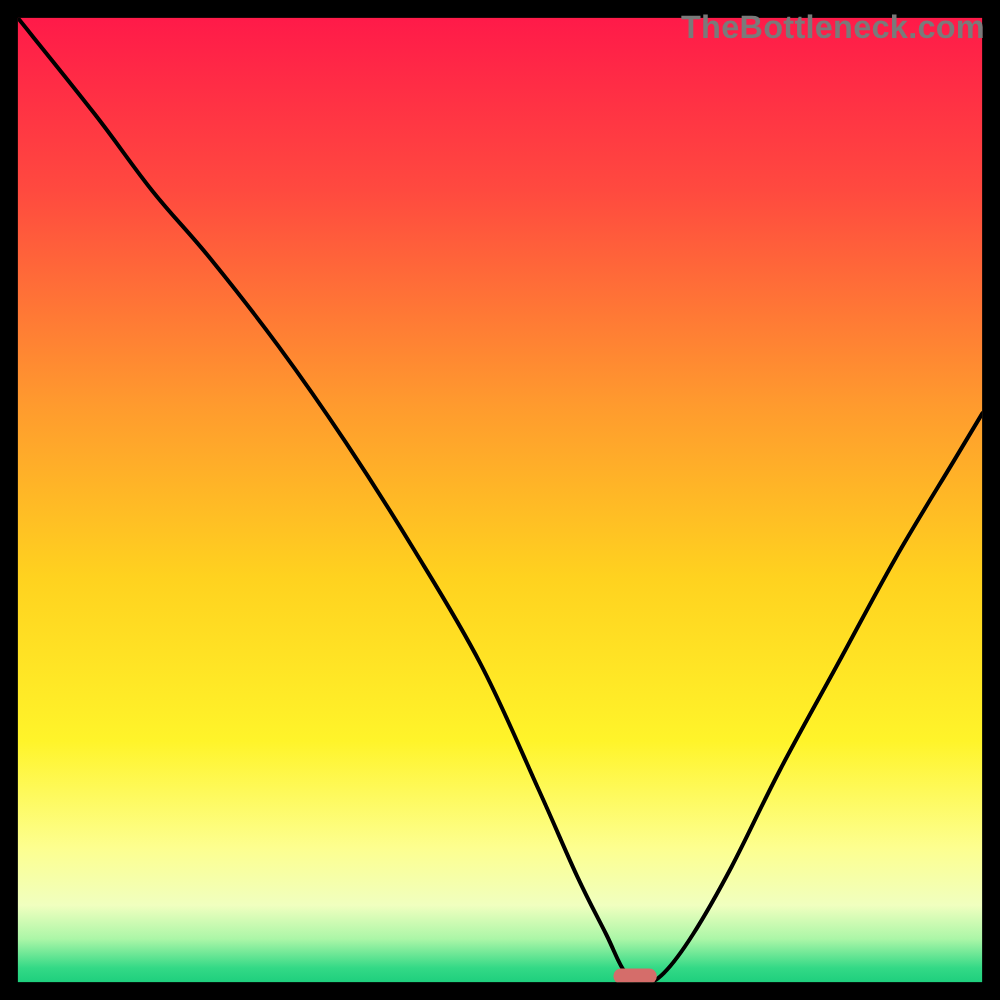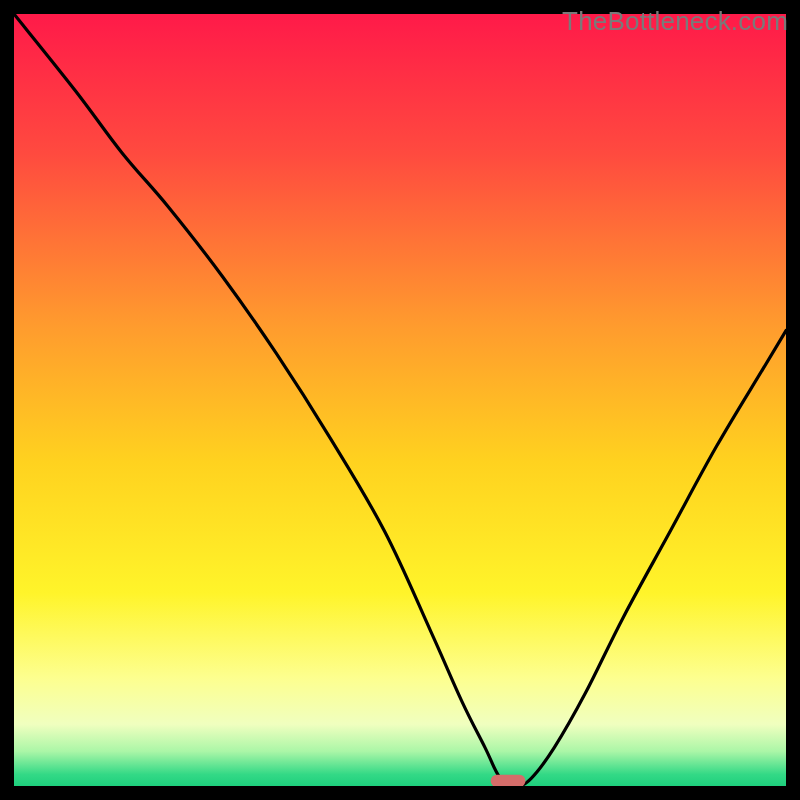--- a/index.html
+++ b/index.html
@@ -16,21 +16,21 @@
     width: 800px;
     height: 800px;
     background: #000;
   }
   .watermark {
     position: absolute;
     top: 6px;
     right: 12px;
     color: #7a7a7a;
     font-size: 26px;
-    font-weight: 400;
+    font-weight: 700;
     letter-spacing: 0.2px;
     z-index: 10;
   }
   .plot {
     position: absolute;
     left: 14px;
     top: 14px;
     width: 772px;
     height: 772px;
     overflow: hidden;

